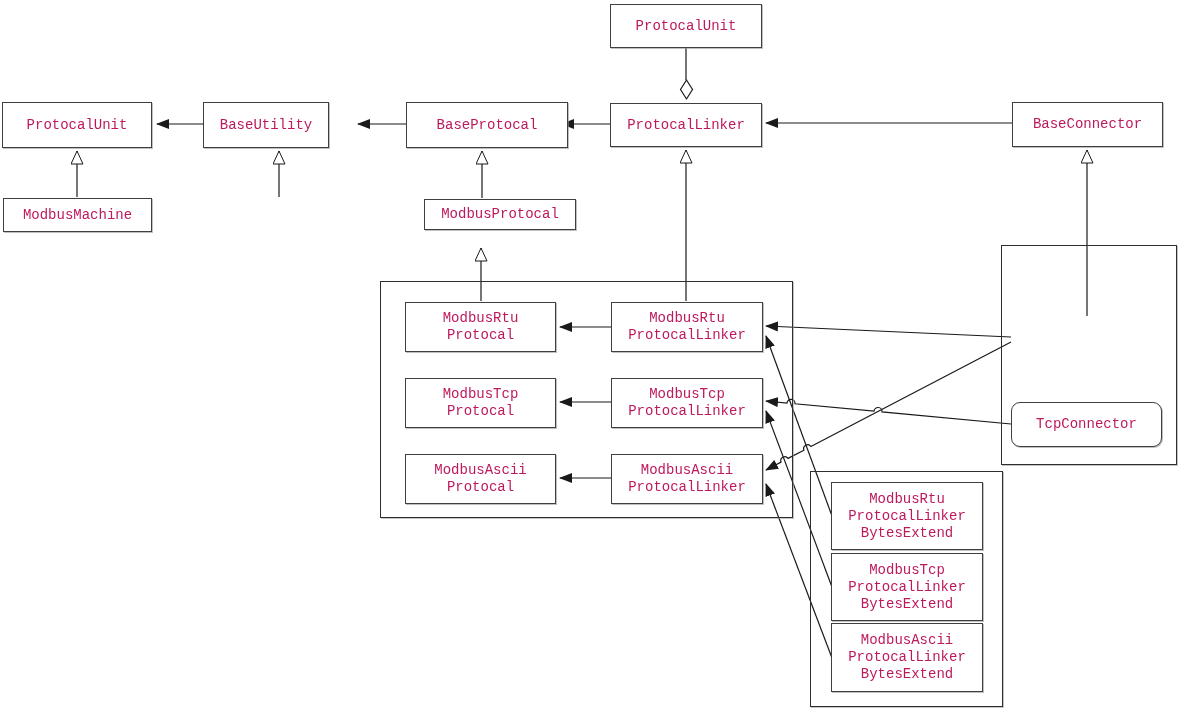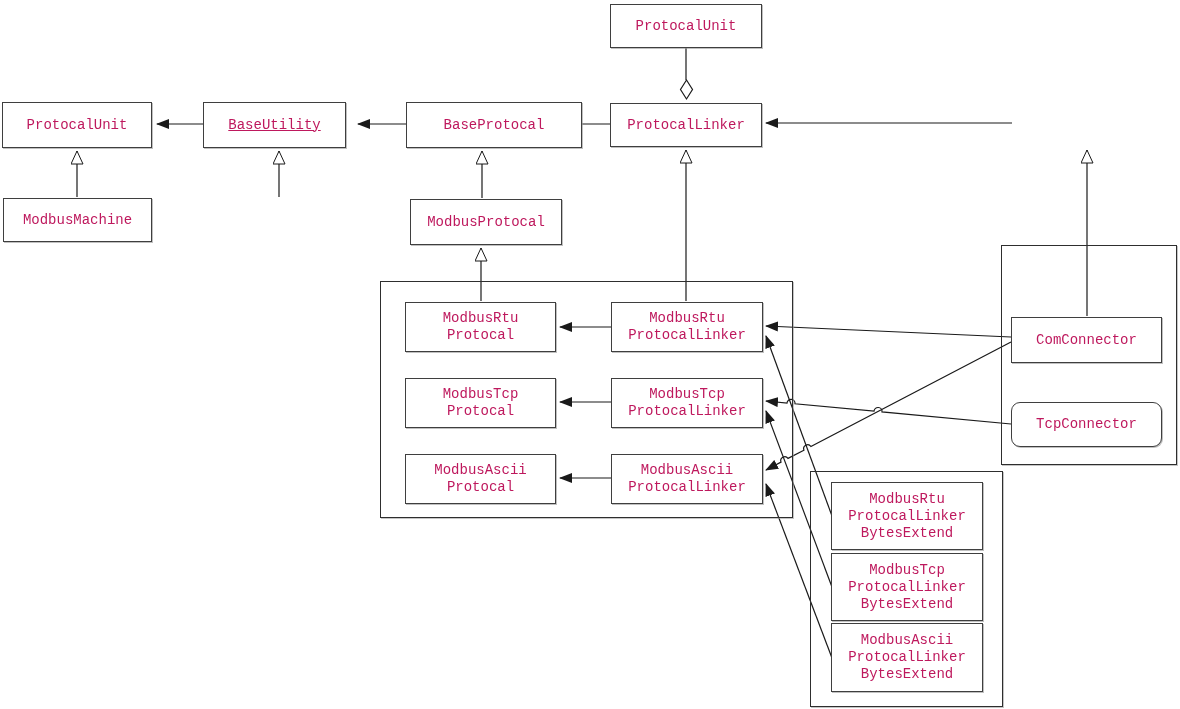--- a/index.html
+++ b/index.html
@@ -77,51 +77,51 @@
   </svg>
 
   <div class="group" style="left:380px;top:281px;width:413px;height:237px;"></div>
   <div class="group" style="left:1001px;top:245px;width:176px;height:220px;"></div>
   <div class="group" style="left:810px;top:471px;width:193px;height:236px;"></div>
 
   <div class="node" style="left:610px;top:4px;width:152px;height:44px;">ProtocalUnit</div>
 
   <div class="node" style="left:2px;top:102px;width:150px;height:46px;">ProtocalUnit</div>
 
-  <div class="node" style="left:203px;top:102px;width:143px;height:46px;text-decoration:underline;">BaseUtility</div>
+  <div class="node" style="left:203px;top:102px;width:126px;height:46px;">BaseUtility</div>
 
-  <div class="node" style="left:406px;top:102px;width:176px;height:46px;">BaseProtocal</div>
+  <div class="node" style="left:406px;top:102px;width:162px;height:46px;">BaseProtocal</div>
 
   <div class="node" style="left:610px;top:103px;width:152px;height:44px;">ProtocalLinker</div>
 
+  <div class="node" style="left:1012px;top:102px;width:151px;height:45px;">BaseConnector</div>
 
-  <div class="node" style="left:3px;top:198px;width:149px;height:44px;">ModbusMachine</div>
+  <div class="node" style="left:3px;top:198px;width:149px;height:34px;">ModbusMachine</div>
 
 
-  <div class="node" style="left:410px;top:199px;width:152px;height:46px;">ModbusProtocal</div>
+  <div class="node" style="left:424px;top:199px;width:152px;height:31px;">ModbusProtocal</div>
 
   <div class="node" style="left:405px;top:302px;width:151px;height:50px;">ModbusRtu
 Protocal</div>
 
   <div class="node" style="left:611px;top:302px;width:152px;height:50px;">ModbusRtu
 ProtocalLinker</div>
 
   <div class="node" style="left:405px;top:378px;width:151px;height:50px;">ModbusTcp
 Protocal</div>
 
   <div class="node" style="left:611px;top:378px;width:152px;height:50px;">ModbusTcp
 ProtocalLinker</div>
 
   <div class="node" style="left:405px;top:454px;width:151px;height:50px;">ModbusAscii
 Protocal</div>
 
   <div class="node" style="left:611px;top:454px;width:152px;height:50px;">ModbusAscii
 ProtocalLinker</div>
 
-  <div class="node" style="left:1011px;top:317px;width:151px;height:46px;">ComConnector</div>
 
   <div class="node" style="left:1011px;top:402px;width:151px;height:45px;border-radius:9px;">TcpConnector</div>
 
   <div class="node" style="left:831px;top:482px;width:152px;height:68px;">ModbusRtu
 ProtocalLinker
 BytesExtend</div>
 
   <div class="node" style="left:831px;top:553px;width:152px;height:68px;">ModbusTcp
 ProtocalLinker
 BytesExtend</div>

